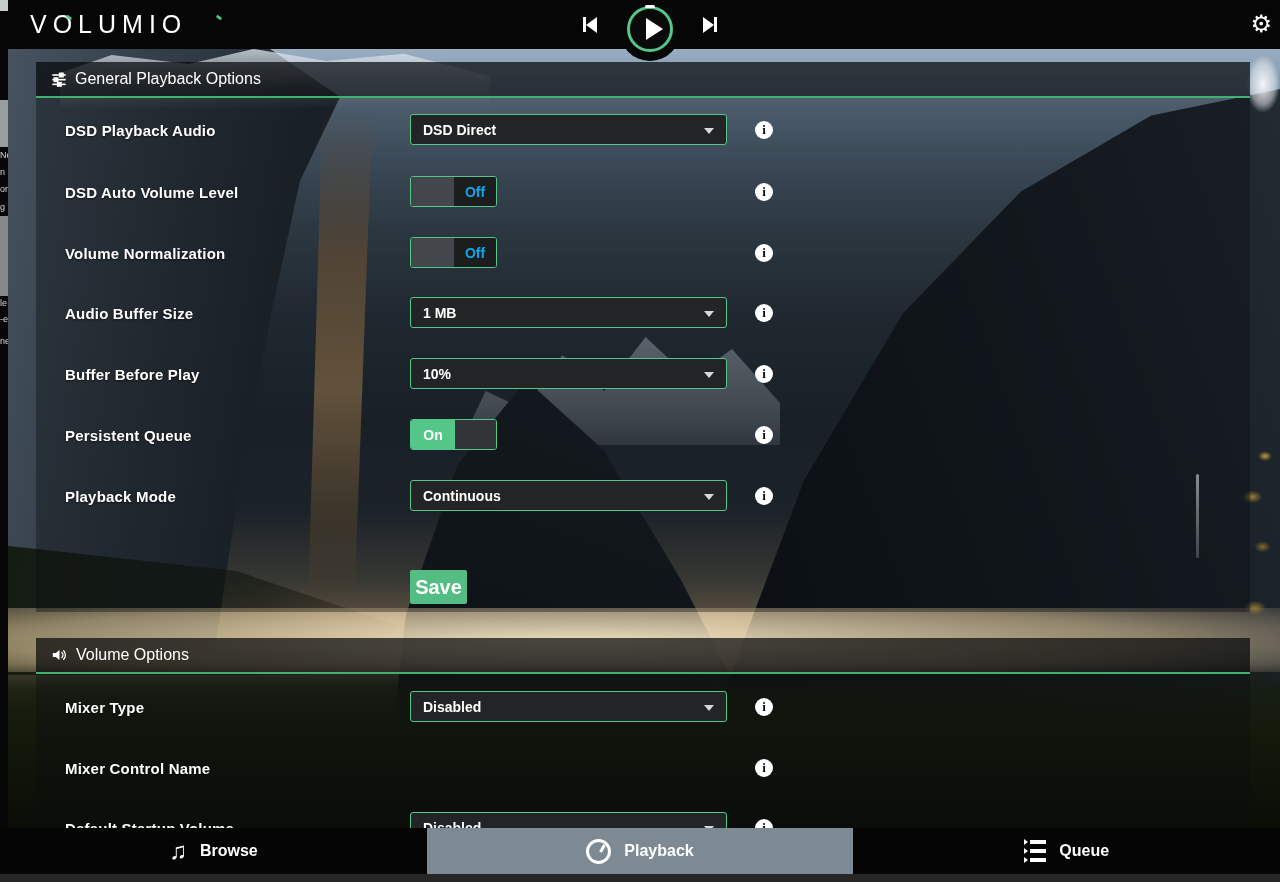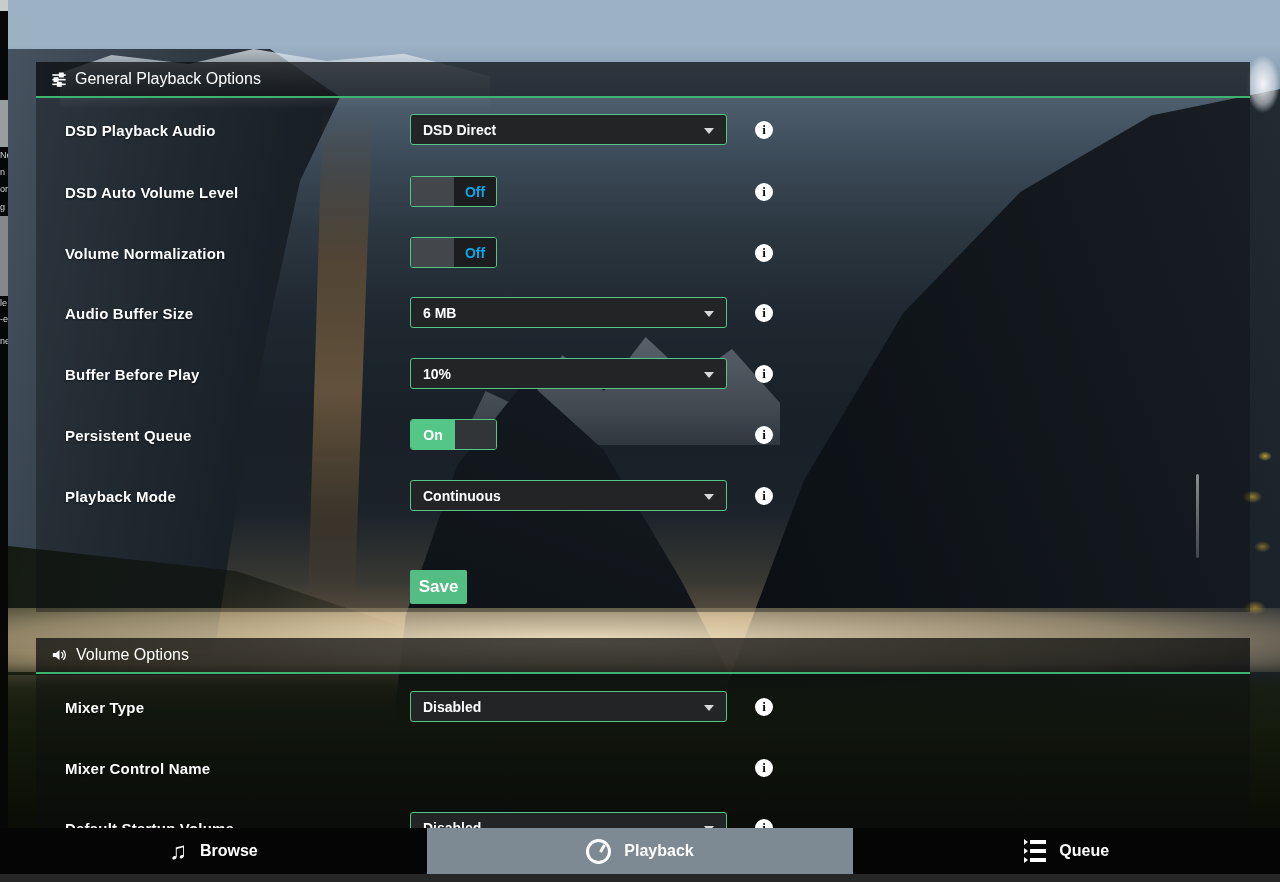--- a/index.html
+++ b/index.html
@@ -98,21 +98,21 @@
             border-radius:3px; display:flex; overflow:hidden; background:#1d1f21; cursor:pointer; }
   .toggle .tlabel { display:flex; align-items:center; justify-content:center; font-size:14px; font-weight:700; }
   .toggle.off .knob { width:43px; background:#43474b; }
   .toggle.off .tlabel { flex:1; color:#0ea5e9; background:#1b1d1f; }
   .toggle.on .tlabel { width:44px; background:#54c688; color:#fff; }
   .toggle.on .knob { flex:1; background:#323537; }
   .info { position:absolute; left:719px; top:7px; width:18px; height:18px; border-radius:50%;
           background:#fff; color:#0c0c0c; display:flex; align-items:center; justify-content:center;
           font-family:"Liberation Serif", serif; font-weight:700; font-size:13px; cursor:pointer; }
   .save-btn { position:absolute; left:374px; top:508px; width:57px; height:34px; background:#54bd84;
-          color:#fff; font-size:17px; font-weight:700; border:none; border-radius:2px;
+          color:#fff; font-size:20px; font-weight:700; border:none; border-radius:2px;
           display:flex; align-items:center; justify-content:center; cursor:pointer; }
 
   
   .tabbar { position:absolute; left:0; top:828px; width:1280px; height:46px; background:#050505;
             display:flex; z-index:30; }
   .tab { flex:1; display:flex; align-items:center; justify-content:center; gap:13px;
          color:#fff; font-size:16px; font-weight:700; cursor:pointer; }
   .tab.active { background:#7d8a93; }
   .note-icon { font-size:24px; line-height:24px; }
   .clock { position:relative; width:25px; height:25px; border:3px solid #fff; border-radius:50%; }
@@ -151,20 +151,41 @@
     <div class="blk ls-g2"></div>
     <div class="frag" style="top:150px">Ne</div>
     <div class="frag" style="top:167px">n</div>
     <div class="frag" style="top:184px">or</div>
     <div class="frag" style="top:202px">g</div>
     <div class="frag" style="top:298px">le</div>
     <div class="frag" style="top:314px">-e</div>
     <div class="frag" style="top:336px">ne</div>
   </div>
 
+  <div class="topbar">
+    <div class="bump"></div>
+    <div class="logo">VOLUMIO</div>
+    <div class="logo-tick" style="left:66px"></div>
+    <div class="logo-tick" style="left:216px"></div>
+    <div class="player">
+      <div class="skip">
+        <div class="bar"></div>
+        <div class="tri-l"></div>
+      </div>
+      <div class="play-btn">
+        <div class="play-tick"></div>
+        <div class="ptri"></div>
+      </div>
+      <div class="skip">
+        <div class="tri-r"></div>
+        <div class="bar"></div>
+      </div>
+    </div>
+    <div class="gear">⚙</div>
+  </div>
 
   <section class="panel" id="panel-general">
     <div class="panel-header">
       <svg width="16" height="16" viewBox="0 0 24 24">
         <g stroke="#fff" stroke-width="2.4" fill="#fff">
           <line x1="2" y1="6" x2="22" y2="6"></line>
             <rect x="13" y="3.5" width="5" height="5"></rect>
           <line x1="2" y1="13" x2="22" y2="13"></line>
             <rect x="5" y="10.5" width="5" height="5"></rect>
           <line x1="2" y1="20" x2="22" y2="20"></line>
@@ -196,21 +217,21 @@
       <div class="toggle off">
         <div class="knob"></div>
         <div class="tlabel">Off</div>
       </div>
       <div class="info">i</div>
     </div>
 
     <div class="row" style="top:235px">
       <span class="lbl">Audio Buffer Size</span>
       <div class="select">
-        <span>6 MB</span>
+        <span>1 MB</span>
       </div>
       <div class="info">i</div>
     </div>
 
     <div class="row" style="top:296px">
       <span class="lbl">Buffer Before Play</span>
       <div class="select">
         <span>10%</span>
       </div>
       <div class="info">i</div>

